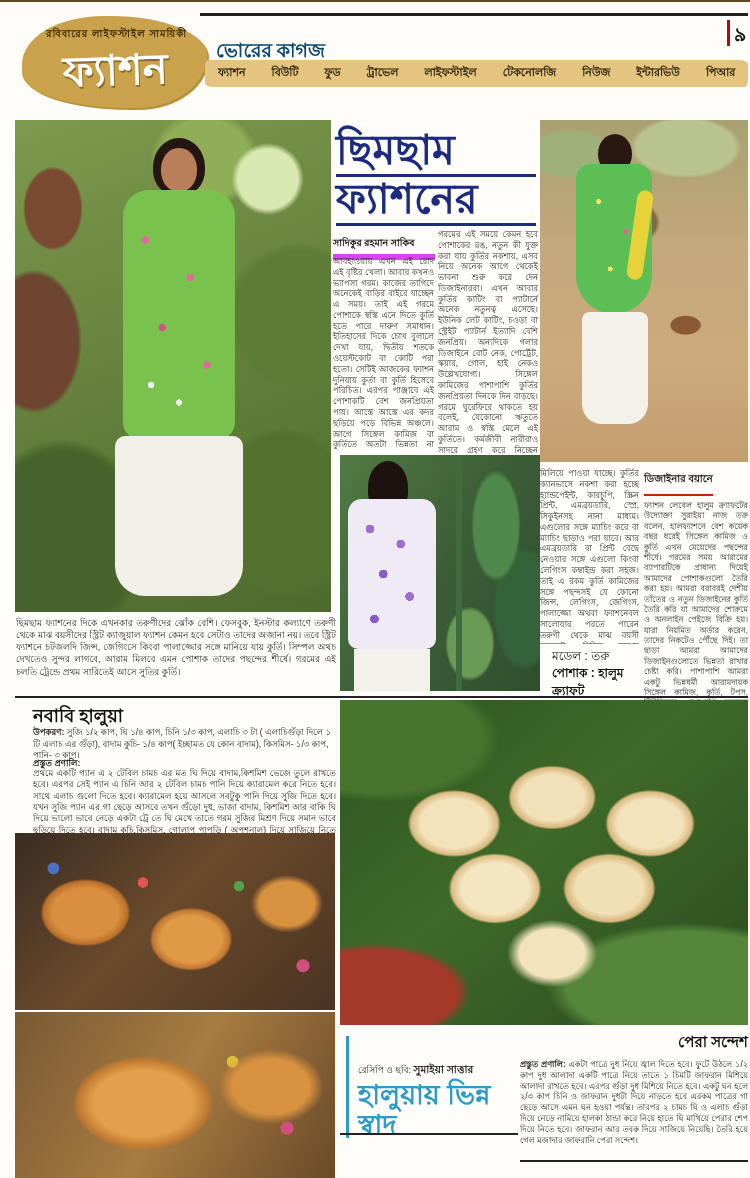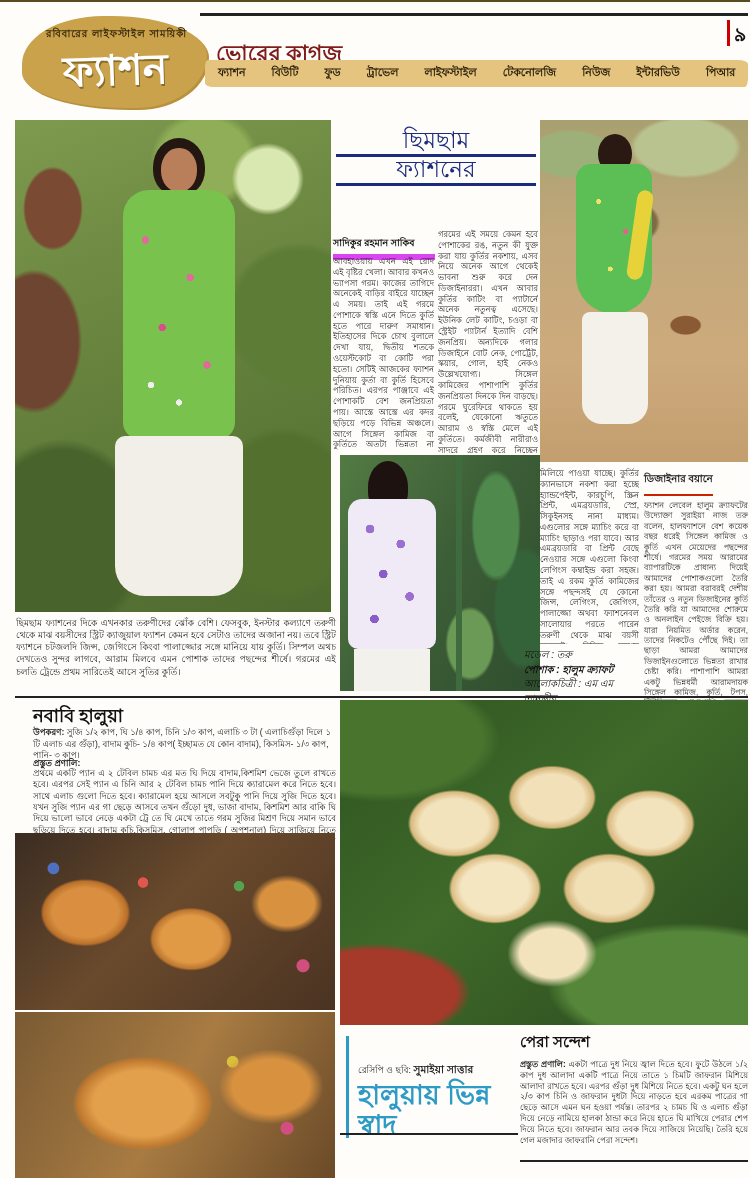--- a/index.html
+++ b/index.html
@@ -8,21 +8,21 @@
   .abs { position:absolute; }
 
   
   .toprule-thin { top:0; left:0; width:750px; height:2px; background:#5a4a22; }
   .toprule { top:13px; left:200px; width:548px; height:3px; background:#222; }
   .logo-blob { top:16px; left:22px; width:185px; height:92px; background:#c9a24b;
                border-radius:46% 54% 40% 60% / 55% 45% 60% 40%; box-shadow:2px 2px 0 #b8913d; }
   .logo-tagline { top:26px; left:34px; width:165px; color:#3d2c0c; font-weight:bold; font-size:10px; letter-spacing:1px; text-align:center; }
   .logo-title { top:38px; left:28px; width:175px; color:#fff; font-weight:bold; font-size:42px; text-align:center;
                 text-shadow:1px 2px 0 #8a6a25; font-family:"Liberation Serif","DejaVu Serif",serif; transform:rotate(-2deg); }
-  .paper-name { top:36px; left:216px; font-size:22px; font-weight:bold; color:#7f1d1d; font-family:"Liberation Serif","DejaVu Serif",serif; }
+  .paper-name { top:36px; left:216px; font-size:19px; font-weight:bold; color:#0c4a6e; font-family:"Liberation Serif","DejaVu Serif",serif; }
   .dateline { top:28px; left:388px; font-size:10px; color:#222; }
   .dateline a { color:#222; text-decoration:none; }
   .pageno-bar { top:20px; left:727px; width:3px; height:26px; background:#cc0000; }
   .pageno { top:20px; left:734px; font-size:19px; font-weight:bold; color:#111; }
   .navbar { top:60px; left:205px; width:543px; height:27px; background:#e4c47f;
             border-radius:3px 10px 3px 8px / 8px 4px 9px 4px; display:flex; align-items:center; gap:0; }
   .navbar span { font-size:11px; font-weight:bold; color:#30230a; padding:0 13px; cursor:pointer; white-space:nowrap; }
 
   
   .photo { overflow:hidden; }
@@ -116,51 +116,51 @@
       radial-gradient(4px 12px at 29% 36%, #c23b20 0 70%, transparent 80%),
       radial-gradient(4px 12px at 53% 29%, #c23b20 0 70%, transparent 80%),
       radial-gradient(4px 12px at 66% 57%, #c23b20 0 70%, transparent 80%),
       radial-gradient(4px 12px at 39% 57%, #c23b20 0 70%, transparent 80%),
       radial-gradient(140px 70px at 8% 90%, #a5392a 0 60%, transparent 70%),
       radial-gradient(170px 90px at 10% 12%, #48742e 0 60%, transparent 70%),
       radial-gradient(200px 90px at 85% 88%, #55863a 0 60%, transparent 70%),
       linear-gradient(140deg,#2e5320 0%,#3f6a2a 45%,#2b4a1e 100%); }
 
   
-  .headline { top:128px; left:336px; width:200px; text-align:center; color:#1d2b7e;
-              font-weight:normal; font-size:23px; line-height:1.12; font-family:"Liberation Serif","DejaVu Serif",serif; }
+  .headline { top:128px; left:336px; width:200px; text-align:left; color:#1d2b7e;
+              font-weight:bold; font-size:41px; line-height:1.12; font-family:"Liberation Serif","DejaVu Serif",serif; }
   .hl-rule { height:3px; background:#1d2b7e; }
   .byline { top:236px; left:333px; width:102px; font-size:9.5px; font-weight:bold; color:#111;
             border-bottom:6px solid #d946ef; padding-bottom:3px; }
   .coltext { font-size:8.3px; line-height:1.3; color:#2b2b2b; text-align:justify; }
   .col1 { top:256px; left:333px; width:101px; height:196px; overflow:hidden; }
   .col2 { top:229px; left:438px; width:100px; height:224px; overflow:hidden; }
   .col3 { top:468px; left:540px; width:99px; height:176px; overflow:hidden; }
-  .credits { top:648px; left:524px; width:99px; font-size:10px; color:#111; line-height:1.45;font-style:italic; }
+  .credits { top:648px; left:552px; width:99px; font-size:12px; color:#111; line-height:1.45; }
   .credits b { font-weight:bold; }
   .designer { top:468px; left:644px; width:104px; }
   .designer-title { font-size:10px; font-weight:bold; color:#1a1a1a; border-bottom:2px solid #cc2200; display:inline-block; padding-bottom:6px; margin-bottom:5px; }
   .designer-body { font-size:8px; line-height:1.3; color:#2b2b2b; text-align:justify; }
   .caption { top:617px; left:16px; width:320px; font-size:9px; line-height:1.35; color:#222; text-align:justify; }
   .mid-rule { top:696px; left:15px; width:733px; height:2px; background:#222; }
 
   
   .halwa-title { top:702px; left:33px; font-size:18px; font-weight:bold; color:#111; }
   .halwa-ing { top:727px; left:33px; width:302px; font-size:8.6px; line-height:1.35; color:#222; }
   .halwa-ing b, .pera-ing b { font-weight:bold; }
   .halwa-method-label { top:757px; left:33px; font-size:8.6px; font-weight:bold; color:#111; }
   .halwa-method { top:768px; left:33px; width:303px; font-size:8.6px; line-height:1.32; color:#222; text-align:justify; }
   .variant-bar { top:1036px; left:346px; width:3px; height:102px; background:#2e9bc6; }
   .variant-note { top:1038px; left:358px; width:150px; font-size:8.8px; line-height:1.35; color:#333; }
   .variant-credit { top:1062px; left:358px; width:160px; font-size:9px; color:#222; }
   .variant-credit b { font-size:10.5px; }
   .variant-title { top:1080px; left:358px; width:160px; font-size:27px; font-weight:bold; color:#2e9bc6; line-height:1.12; }
   .variant-rule { top:1133px; left:340px; width:178px; height:2px; background:#222; }
   .pera { top:1030px; left:520px; width:228px; }
-  .pera-title { font-size:15px; font-weight:bold; color:#111; margin-bottom:5px; }
+  .pera-title { font-size:15px; font-weight:bold; color:#111; margin-bottom:5px;text-align:right; }
   .pera-ing { font-size:8.2px; line-height:1.35; color:#222; margin-bottom:6px; }
   .pera-method { font-size:8.2px; line-height:1.32; color:#222; text-align:justify; }
   .pera-rule { top:1160px; left:520px; width:228px; height:2px; background:#222; }
 </style>
 </head>
 <body>
 
 <div class="page">
 
   <div class="abs toprule-thin"></div>

